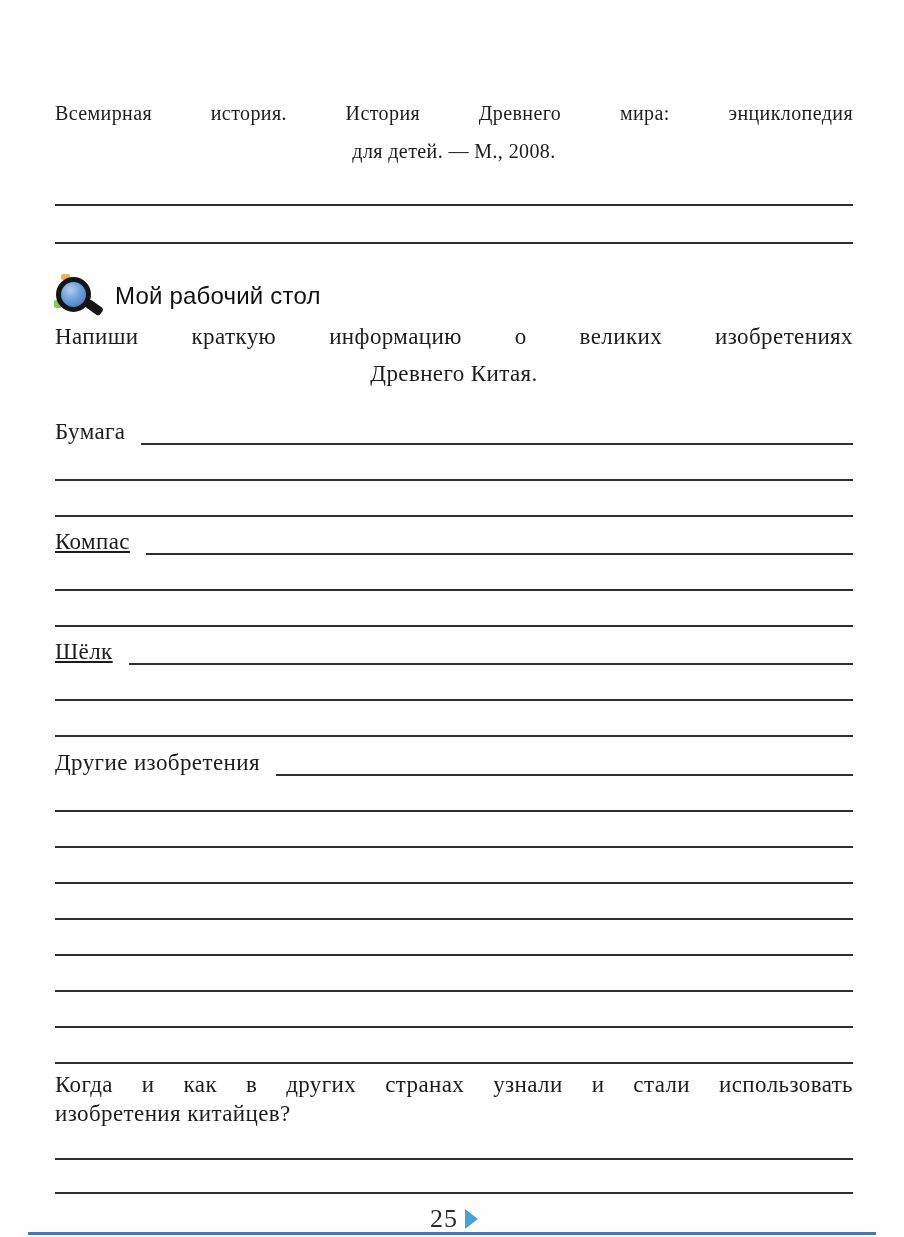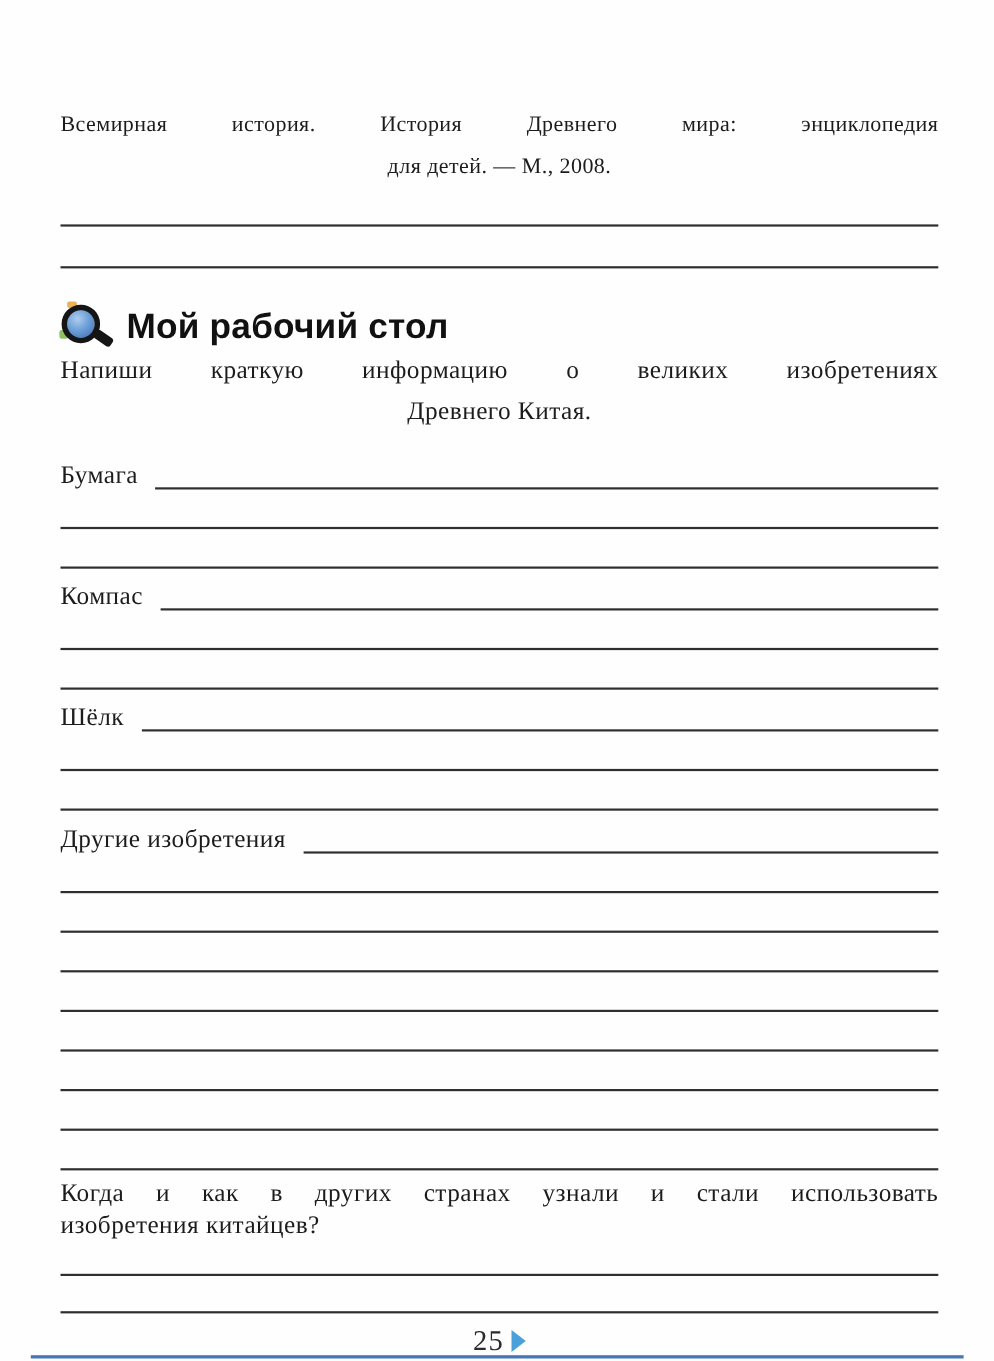--- a/index.html
+++ b/index.html
@@ -12,37 +12,37 @@
   .lline{display:block;text-align:center;}
   
   .rule{border-bottom:2px solid #2f2f2f;}
   .rA{height:14px;}
   .rB{height:36px;}
   .r34{height:34px;}
   .r28{height:30px;}
   .r32{height:32px;}
   
   .header{margin-top:32px;height:40px;display:flex;align-items:center;}
-  .header .title{font-family:"Liberation Sans","DejaVu Sans",sans-serif;font-weight:bold;
-                 font-size:32px;letter-spacing:0.2px;color:#111;margin-left:12px;}
+  .header .title{font-family:"Liberation Sans","DejaVu Sans",sans-serif;font-weight:normal;
+                 font-size:24px;letter-spacing:0.2px;color:#111;margin-left:12px;}
   .mag{position:relative;width:48px;height:42px;flex:none;}
   .mag .speck{position:absolute;opacity:.85;}
   .mag .speck-g{left:-1px;top:25px;width:8px;height:8px;background:#7ab648;border-radius:2px;}
   .mag .speck-o{left:6px;top:-1px;width:9px;height:6px;background:#e8a33c;border-radius:2px;}
   .mag .lens{position:absolute;left:1px;top:2px;width:25px;height:25px;border:5px solid #151515;border-radius:50%;
              background:radial-gradient(circle at 38% 32%, #aecdee 0%, #6d9fd8 45%, #3c6cb0 100%);}
   .mag .handle{position:absolute;left:30px;top:28px;width:18px;height:9px;background:#151515;
                border-radius:3px;transform:rotate(35deg);}
   .intro{margin-top:2px;font-size:23px;line-height:37px;letter-spacing:0.4px;}
   
   .frow{display:flex;align-items:flex-end;}
   .frow .flabel{font-size:23px;letter-spacing:0.4px;line-height:1;padding-bottom:2px;white-space:nowrap;}
   .frow .fill{flex:1;border-bottom:2px solid #2f2f2f;margin-left:16px;}
   .fr1{height:30px;align-items:flex-end;}
-  .fr2{height:38px;}
+  .fr2{height:38px;text-decoration:underline;}
   .fr3{height:39px;}
   .question{margin-top:4px;font-size:23px;letter-spacing:0.4px;}
   .question .q1{display:block;text-align:justify;text-align-last:justify;line-height:34px;}
   .question .q2{display:flex;align-items:flex-start;height:26px;flex-direction:column;}
   .question .q2 .qtext{line-height:1;padding-bottom:2px;white-space:nowrap;}
   .question .q2 .fill{flex:1;border-bottom:2px solid #2f2f2f;margin-left:16px;}
   
   .footer{margin-top:10px;display:flex;justify-content:center;align-items:center;gap:7px;}
   .footer .pnum{font-size:26px;color:#2b2b2b;letter-spacing:1px;}
   .footer .tri{width:0;height:0;border-left:13px solid #4aa0d8;

